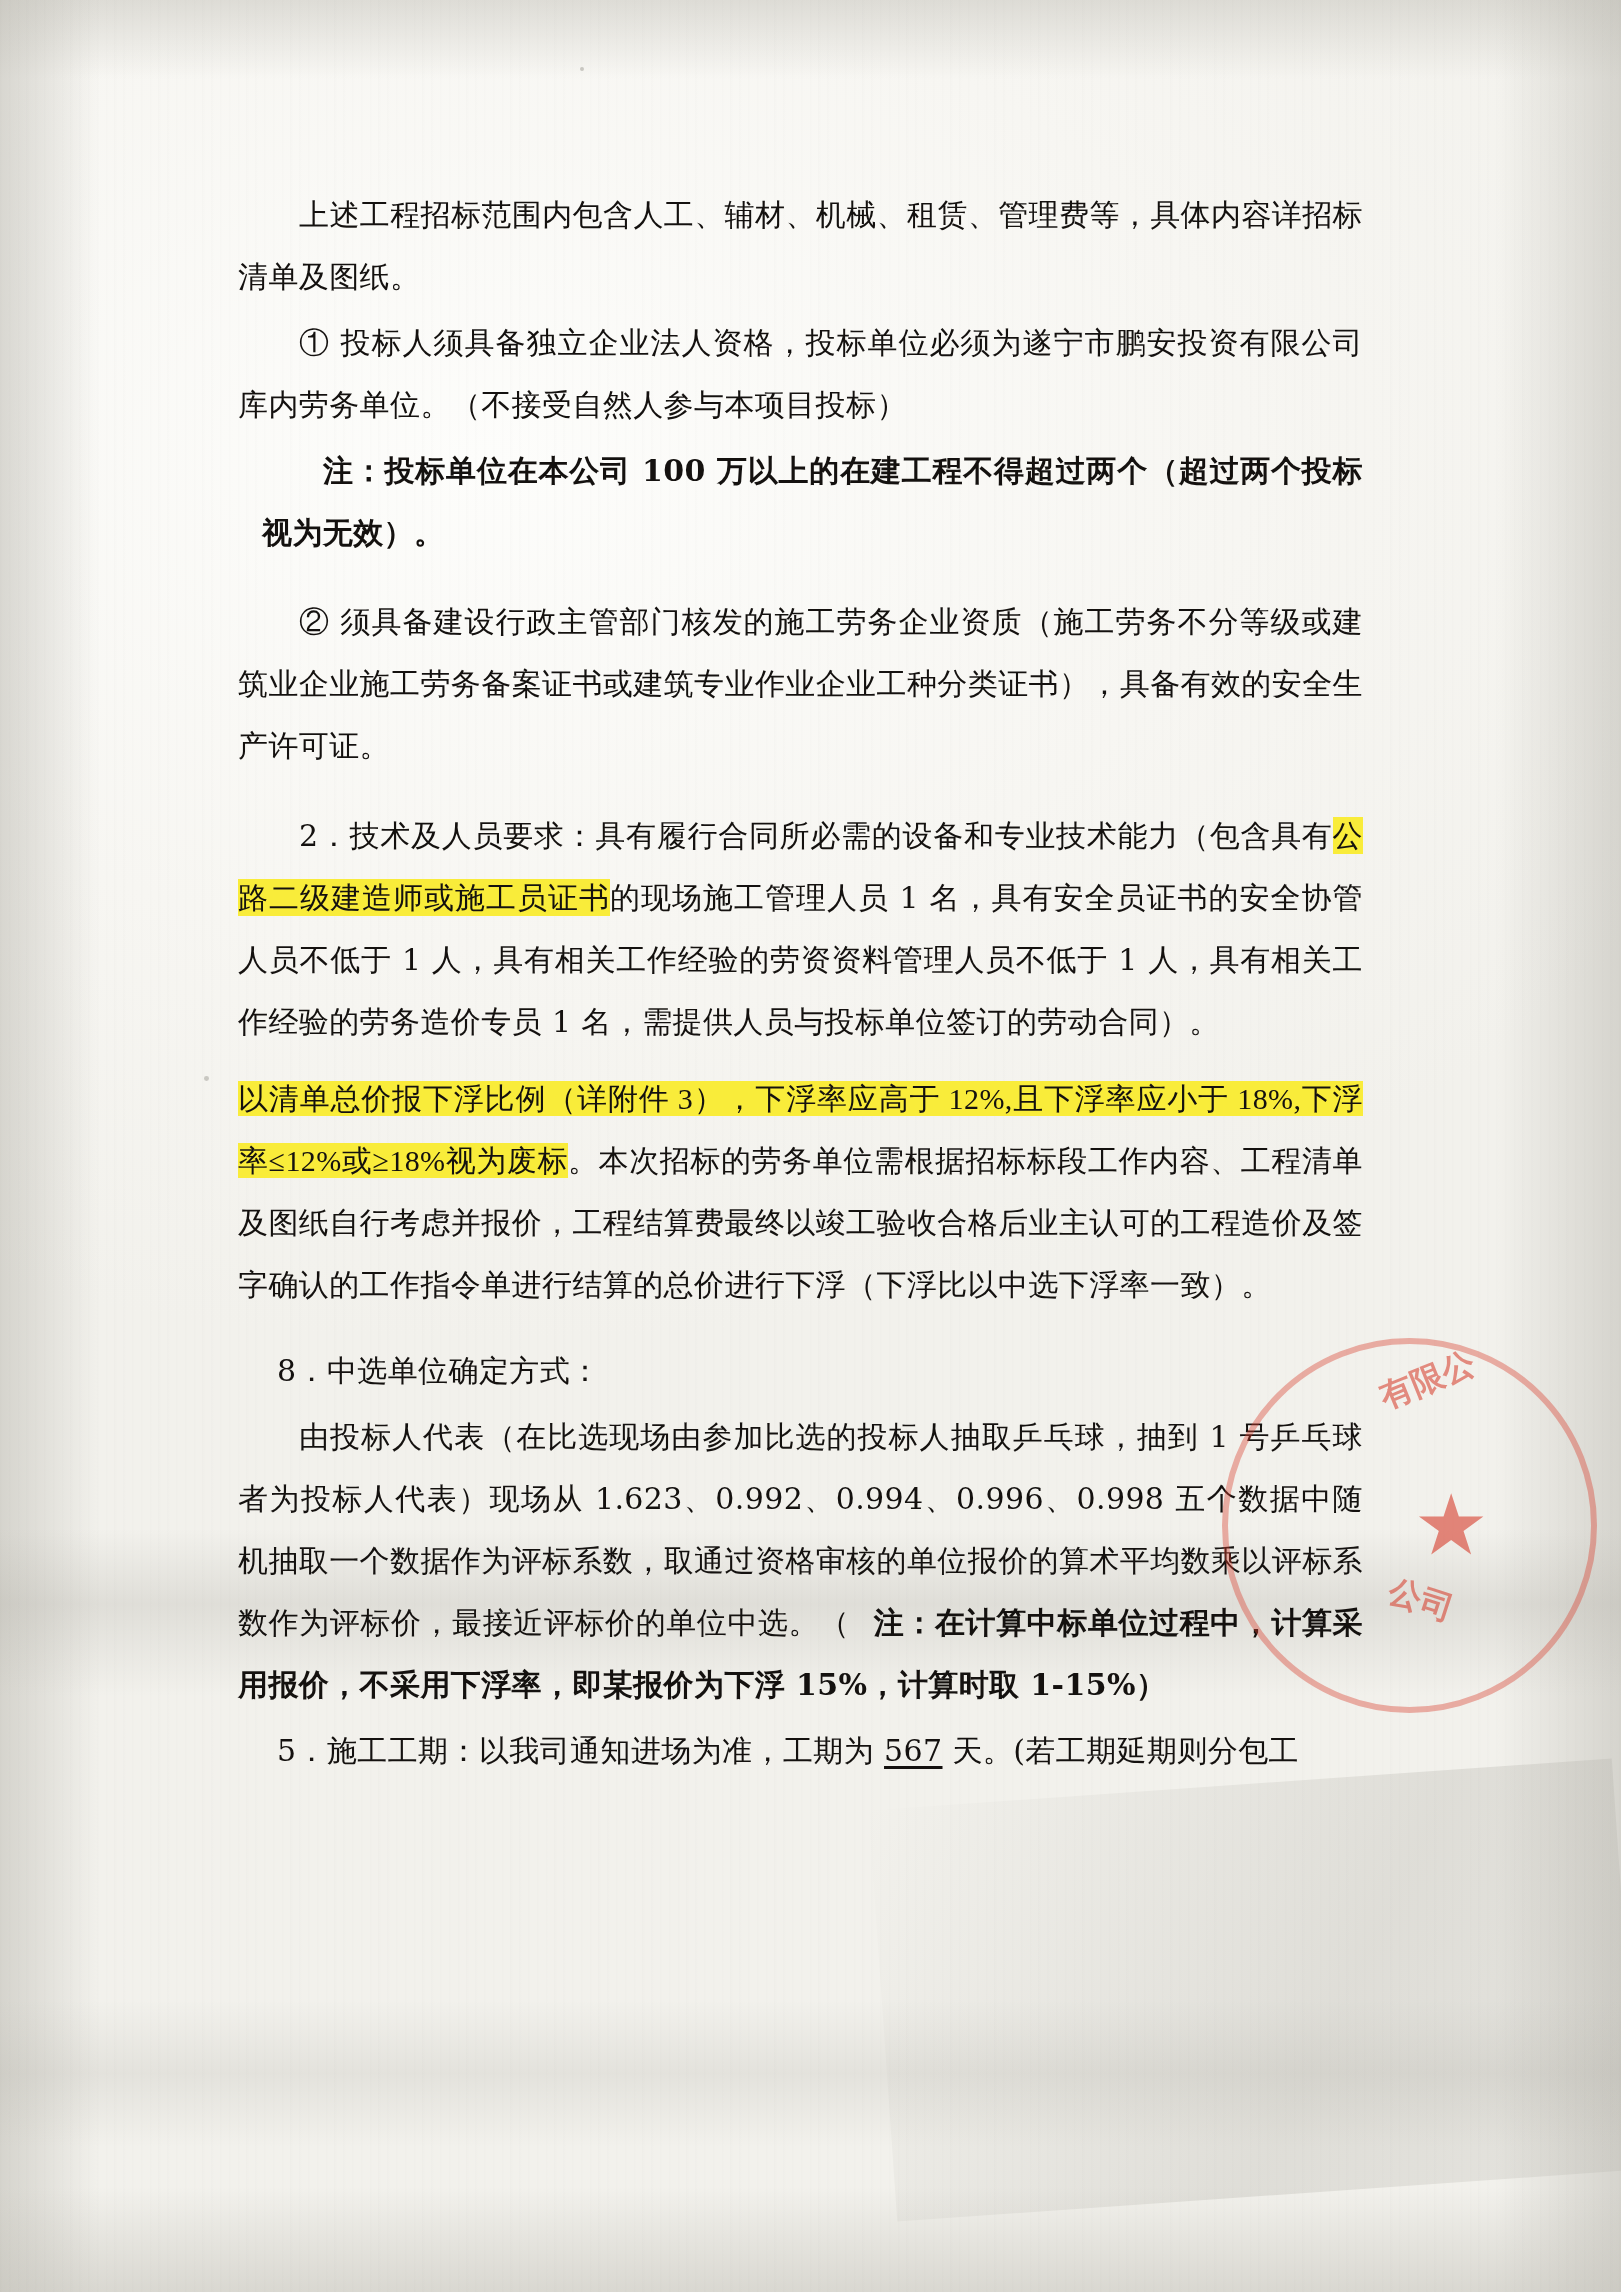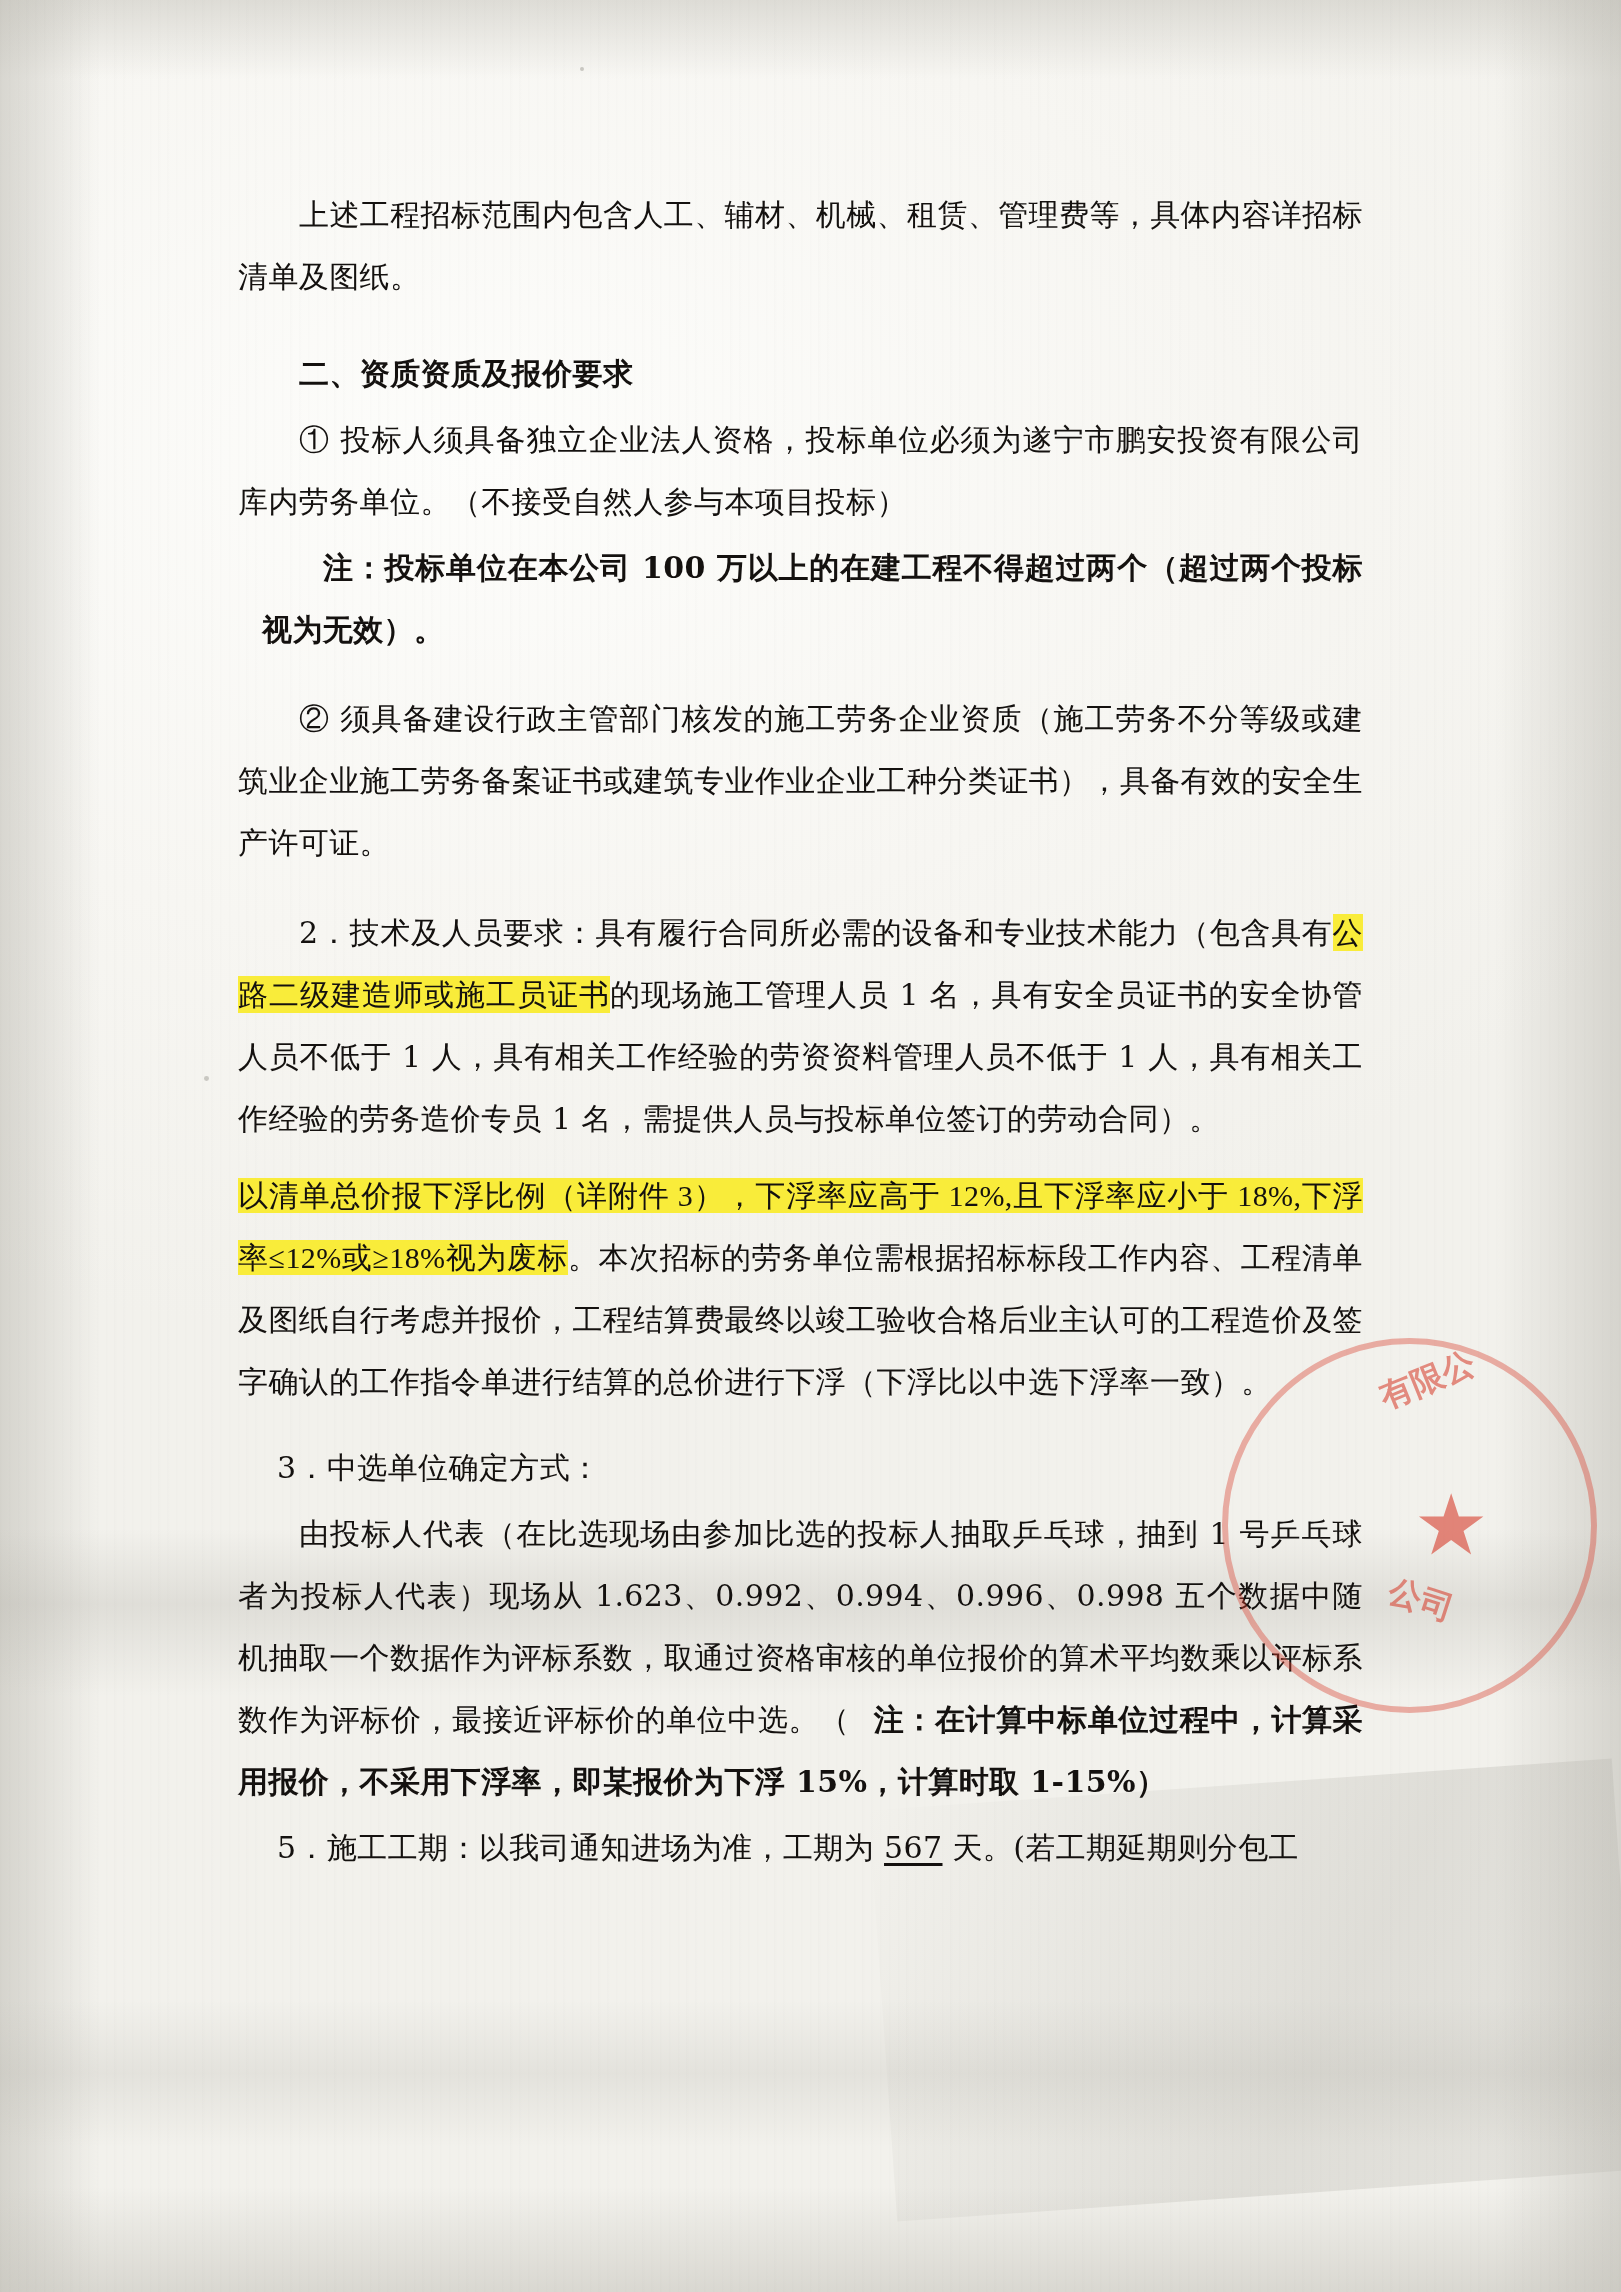--- a/index.html
+++ b/index.html
@@ -148,35 +148,34 @@
   <div class="shade diag"></div>
   <div class="shade vgrain"></div>
 
   <div class="speck" style="left:580px; top:67px; width:3.9px; height:3.9px;"></div>
   <div class="speck" style="left:204px; top:1076px; width:4.9px; height:4.9px;"></div>
 
   <div class="content">
 
     <p class="indent">上述工程招标范围内包含人工、辅材、机械、租赁、管理费等，具体内容详招标清单及图纸。</p>
 
-    <p class="heading" style="margin-top:35px;">二、资质资质及报价要求</p>
 
 
     <p class="indent">① 投标人须具备独立企业法人资格，投标单位必须为遂宁市鹏安投资有限公司库内劳务单位。（不接受自然人参与本项目投标）</p>
 
     <p class="indent bold">注：投标单位在本公司 100 万以上的在建工程不得超过两个（超过两个投标视为无效）。</p>
 
     <p class="indent" style="margin-top:27.4px;">② 须具备建设行政主管部门核发的施工劳务企业资质（施工劳务不分等级或建筑业企业施工劳务备案证书或建筑专业作业企业工种分类证书），具备有效的安全生产许可证。</p>
 
     <p class="indent" style="margin-top:27.4px;"><span>2．技术及人员要求：具有履行合同所必需的设备和专业技术能力（包含具有</span><span class="hl">公路二级建造师或施工员证书</span><span>的现场施工管理人员 1 名，具有安全员证书的安全协管人员不低于 1 人，具有相关工作经验的劳资资料管理人员不低于 1 人，具有相关工作经验的劳务造价专员 1 名，需提供人员与投标单位签订的劳动合同）。</span></p>
 
 
     <p class="indent-none" style="margin-top:15.7px; text-indent:0;font-family:Liberation Serif, serif;"><span class="hl">以清单总价报下浮比例（详附件 3），下浮率应高于 12%,且下浮率应小于 18%,</span><span class="hl">下浮率≤12%或≥18%视为废标</span><span>。本次招标的劳务单位需根据招标标段工作内容、工程清单及图纸自行考虑并报价，工程结算费最终以竣工验收合格后业主认可的工程造价及签字确认的工作指令单进行结算的总价进行下浮（下浮比以中选下浮率一致）。</span></p>
 
-    <p class="indent-s" style="margin-top:23.5px;">3．中选单位确定方式：</p>
+    <p class="indent-s" style="margin-top:23.5px;">8．中选单位确定方式：</p>
 
     <p class="indent"><span>由投标人代表（在比选现场由参加比选的投标人抽取乒乓球，抽到 1 号乒乓球者为投标人代表）现场从 1.623、0.992、0.994、0.996、0.998 五个数据中随机抽取一个数据作为评标系数，取通过资格审核的单位报价的算术平均数乘以评标系数作为评标价，最接近评标价的单位中选。（</span><span class="bold">注：在计算中标单位过程中，计算采用报价，不采用下浮率，即某报价为下浮 15%，计算时取 1-15%）</span></p>
 
     <p class="indent-s"><span>5．施工工期：以我司通知进场为准，工期为 </span><span class="underline">567</span><span> 天。(若工期延期则分包工</span></p>
 
   </div>
 
   <div class="stamp">
     <div class="stamp-ring"></div>
     <div class="stamp-text st1">有限公</div>

